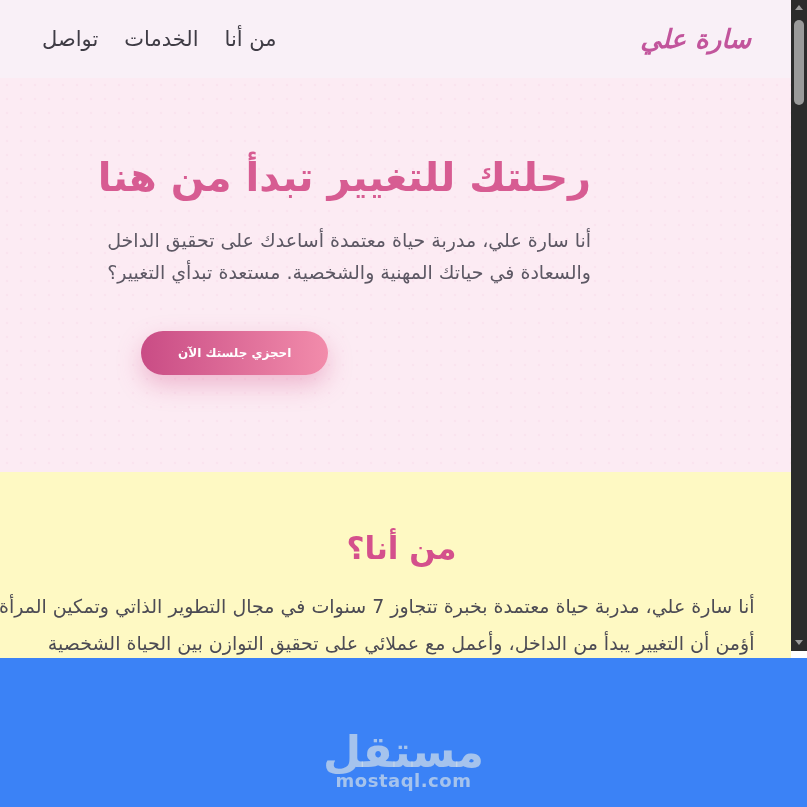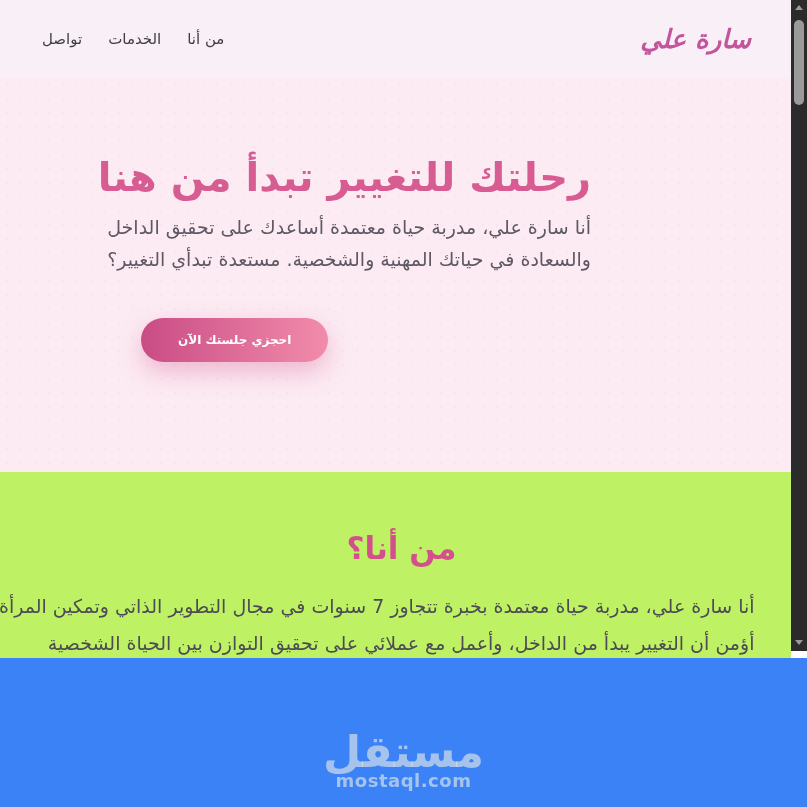--- a/index.html
+++ b/index.html
@@ -26,21 +26,21 @@
   }
   .brand {
     font-size: 26px;
     font-weight: 700;
     color: #c2559c;
     cursor: pointer;
     font-style: italic;
   }
   .nav { display: flex; gap: 26px; }
   .nav-link {
-    font-size: 15px;
+    font-size: 21px;
     color: #3f3c45;
     cursor: pointer;
   }
 
   
   .hero {
     height: 394px;
     background-color: #fcebf3;
     background-image: radial-gradient(rgba(215, 91, 146, 0.05) 1.5px, transparent 1.6px);
     background-size: 14px 14px;
@@ -49,21 +49,21 @@
     padding-top: 72px;
     margin-right: 200px;
     width: 484px;
     text-align: right;
   }
   .hero-title {
     font-size: 40px;
     line-height: 1.35;
     font-weight: 700;
     color: #d75c92;
-    margin-bottom: 7px;
+    margin-bottom: 20px;
     white-space: nowrap;
   }
   .hero-subtitle {
     font-size: 19px;
     line-height: 1.7;
     color: #5d5864;
   }
   .cta-row { margin-top: 42px; text-align: left; padding-left: 34px; }
   .cta-button {
     display: inline-block;
@@ -74,21 +74,21 @@
     font-weight: 700;
     color: #ffffff;
     border-radius: 28px;
     background: linear-gradient(to right, #c94c85, #f28cab);
     box-shadow: 0 10px 24px rgba(214, 85, 140, 0.35);
     cursor: pointer;
   }
 
   
   .about {
-    background: #bef264;
+    background: #fef9c3;
     padding-top: 58px;
     height: 254px;
     padding-left: 12px;
   }
   .about-title {
     text-align: center;
     font-size: 31px;
     font-weight: 700;
     color: #d4508c;
     margin-bottom: 22px;

